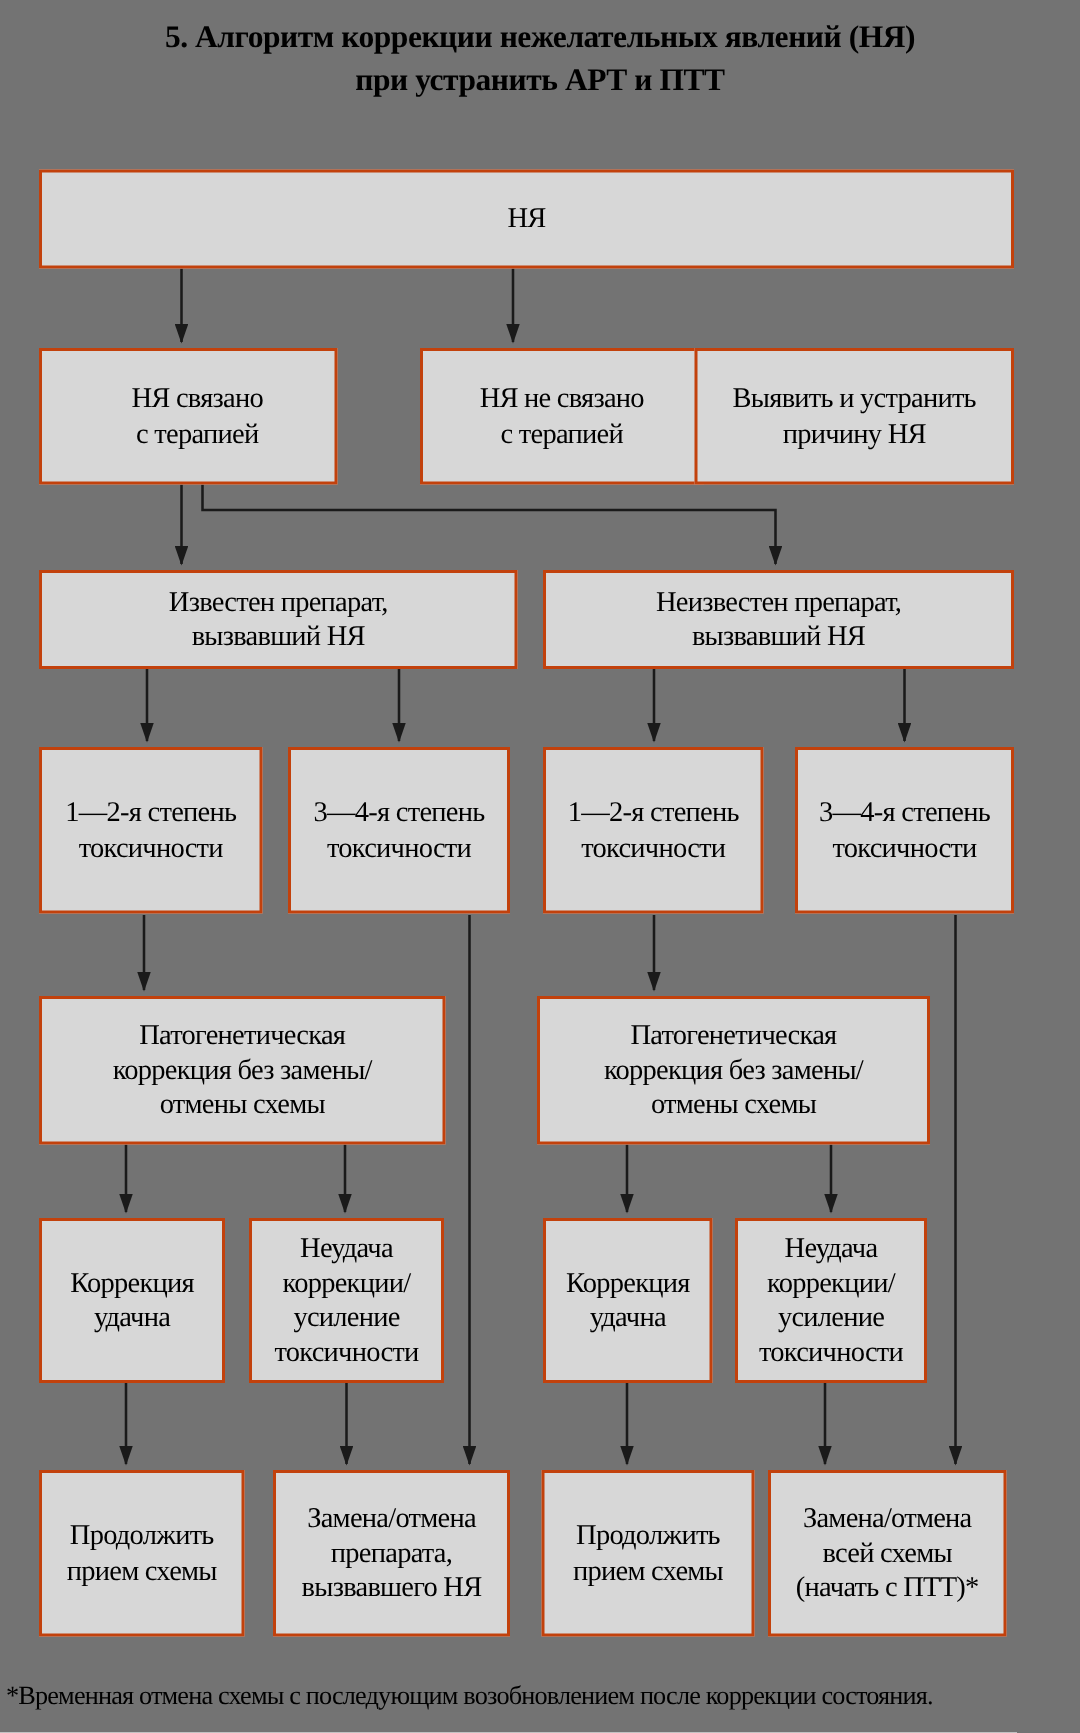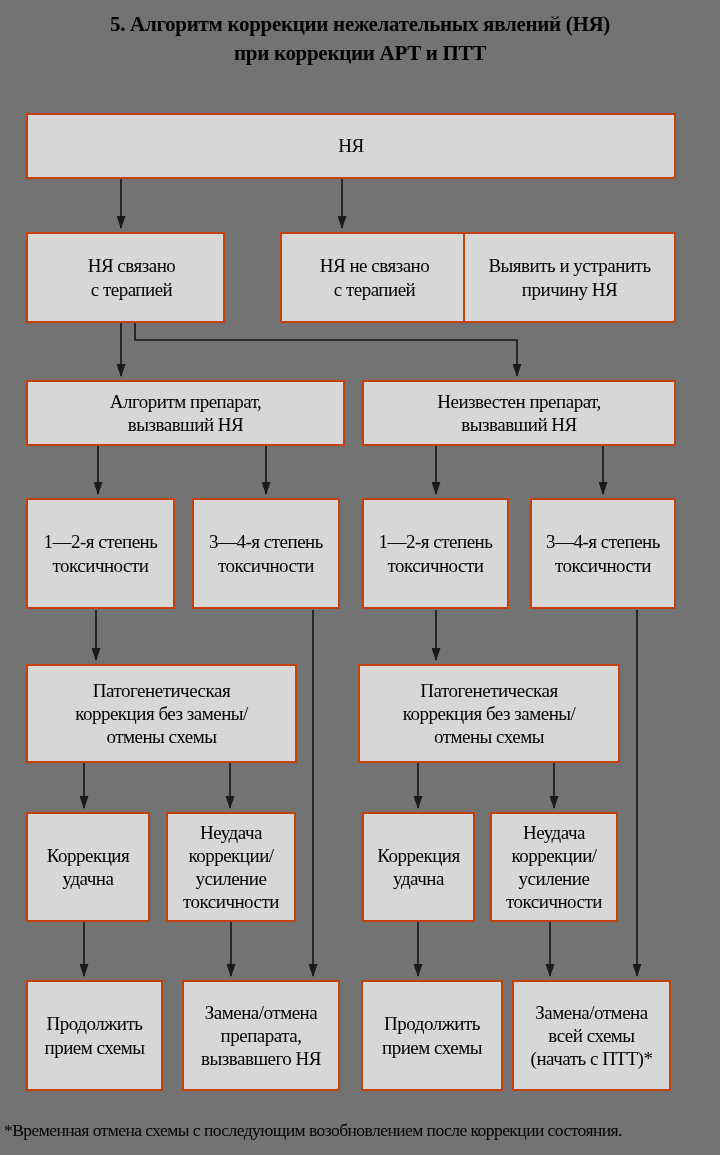--- a/index.html
+++ b/index.html
@@ -59,21 +59,21 @@
     white-space: nowrap;
   }
 </style>
 </head>
 <body>
 
 <div class="canvas">
 
   <div class="title">
     <div>5. Алгоритм коррекции нежелательных явлений (НЯ)</div>
-    <div>при коррекции АРТ и ПТТ</div>
+    <div>при устранить АРТ и ПТТ</div>
   </div>
 
   <svg class="connectors" viewBox="0 0 720 1155" xmlns="http://www.w3.org/2000/svg">
     <defs>
       <marker id="arrow" orient="auto" markerUnits="userSpaceOnUse" markerWidth="13" markerHeight="9" viewBox="0 0 13 9" refX="12" refY="4.5">
         <path d="M0,0 L13,4.5 L0,9 Z" fill="#1a1a1a"></path>
       </marker>
     </defs>
     <g stroke="#1a1a1a" stroke-width="1.7" fill="none">
       <line x1="121" y1="179" x2="121" y2="228" marker-end="url(#arrow)"></line>
@@ -111,21 +111,21 @@
   <div class="node" style="left:248px; top:232px; width:189px; height:91px;margin-left:32px;">
     <span class="node-label">НЯ не связано
 с терапией</span>
   </div>
   <div class="node" style="left:463px; top:232px; width:213px; height:91px;">
     <span class="node-label">Выявить и устранить
 причину НЯ</span>
   </div>
 
   <div class="node" style="left:26px; top:380px; width:319px; height:66px;">
-    <span class="node-label">Алгоритм препарат,
+    <span class="node-label">Известен препарат,
 вызвавший НЯ</span>
   </div>
   <div class="node" style="left:362px; top:380px; width:314px; height:66px;">
     <span class="node-label">Неизвестен препарат,
 вызвавший НЯ</span>
   </div>
 
   <div class="node" style="left:26px; top:498px; width:149px; height:111px;">
     <span class="node-label">1—2-я степень
 токсичности</span>

